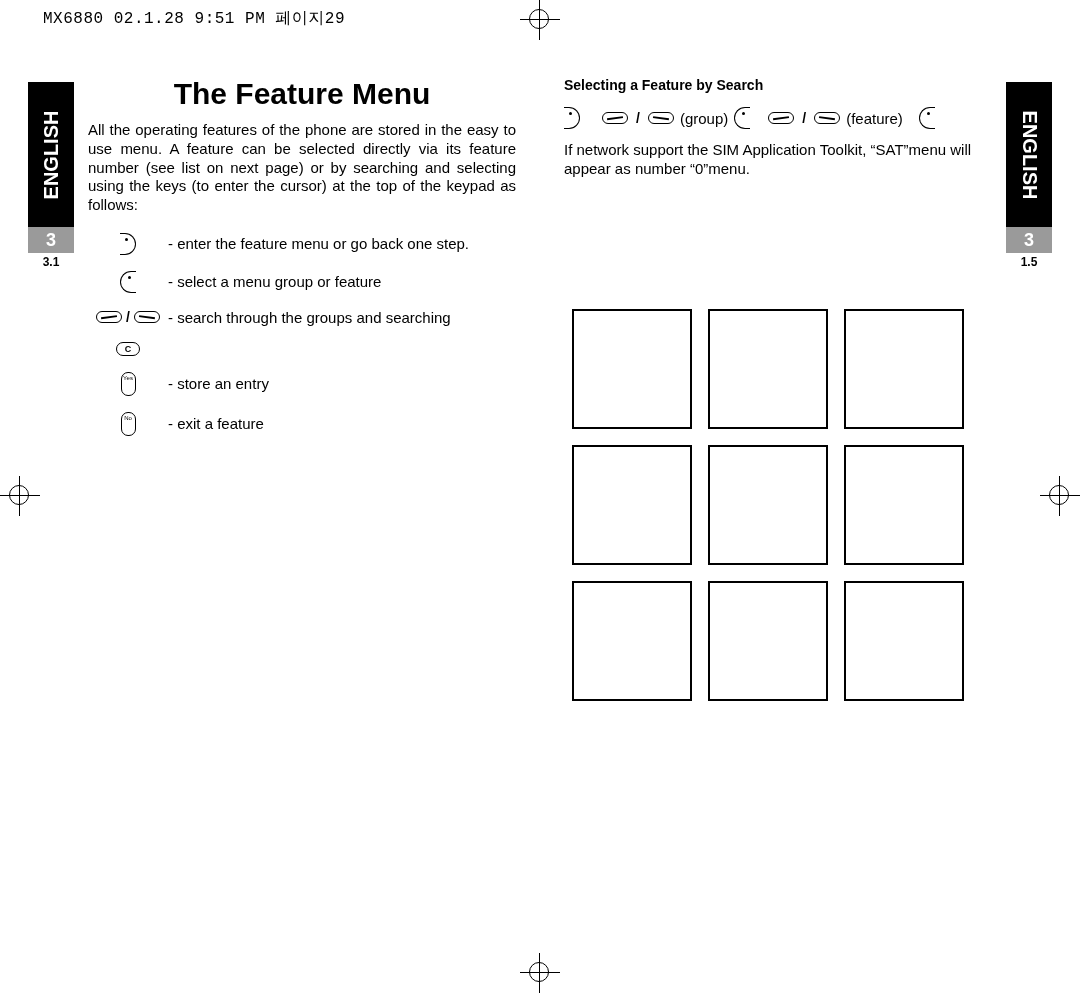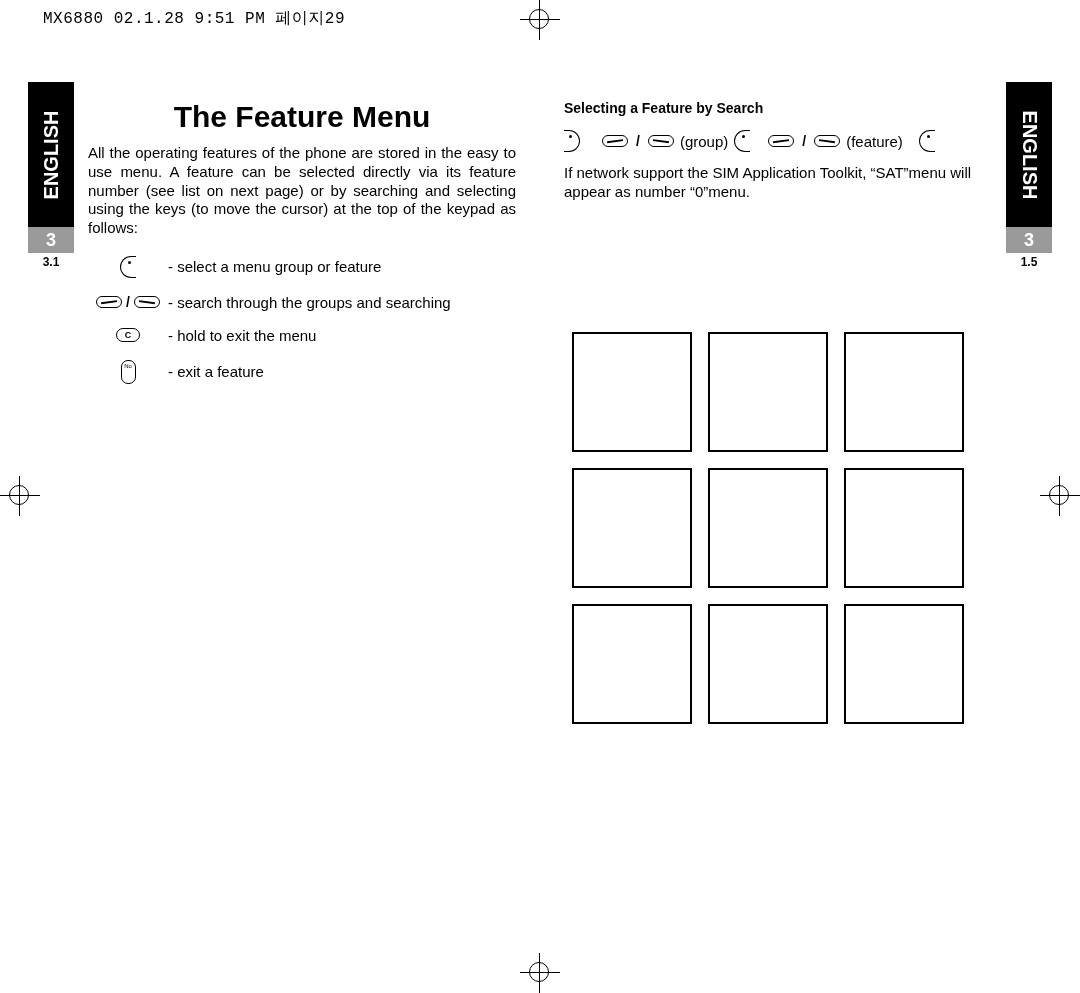--- a/index.html
+++ b/index.html
@@ -90,21 +90,20 @@
     text-align: center;
   }
   .page.left  .sub-num { left: 0; }
   .page.right .sub-num { right: 0; }
 
   
   .col {
     position: absolute;
     top: 35px;
     width: 428px;
-    margin-top: 23px;
   }
   .page.left  .col { left: 60px; }
   .page.right .col { left: 12px; }
 
   h1.title {
     margin: 0 0 10px 0;
     text-align: center;
     font-size: 30px;
     font-weight: bold;
   }
@@ -243,24 +242,32 @@
 
 <div class="page left">
   <div class="lang-tab">
     <span>ENGLISH</span>
   </div>
   <div class="chap-box">3</div>
   <div class="sub-num">3.1</div>
 
   <div class="col">
     <h1 class="title">The Feature Menu</h1>
-    <p class="body">All the operating features of the phone are stored in the easy to use menu. A feature can be selected directly via its feature number (see list on next page) or by searching and selecting using the keys (to move the cursor) at the top of the keypad as follows:</p>
+    <p class="body">All the operating features of the phone are stored in the easy to use menu. A feature can be selected directly via its feature number (see list on next page) or by searching and selecting using the keys (to enter the cursor) at the top of the keypad as follows:</p>
 
     <div class="key-list">
 
+      <div class="key-row">
+        <div class="key-cell">
+          <span class="ico sidekey">
+              <span class="dot"></span>
+            </span>
+        </div>
+        <div class="desc-cell">- enter the feature menu or go back one step.</div>
+      </div>
 
       <div class="key-row">
         <div class="key-cell">
           <span class="ico sidekey right">
               <span class="dot"></span>
             </span>
         </div>
         <div class="desc-cell">- select a menu group or feature</div>
       </div>
 
@@ -270,23 +277,28 @@
           <span class="slash">/</span>
           <span class="ico flatkey dn"></span>
         </div>
         <div class="desc-cell">- search through the groups and searching</div>
       </div>
 
       <div class="key-row">
         <div class="key-cell">
           <span class="ico ckey">C</span>
         </div>
-        <div class="desc-cell">- hold to exit the menu</div>
-      </div>
-
+      </div>
+
+      <div class="key-row">
+        <div class="key-cell">
+          <span class="ico tallkey">Yes</span>
+        </div>
+        <div class="desc-cell">- store an entry</div>
+      </div>
 
       <div class="key-row">
         <div class="key-cell">
           <span class="ico tallkey">No</span>
         </div>
         <div class="desc-cell">- exit a feature</div>
       </div>
 
     </div>
   </div>

